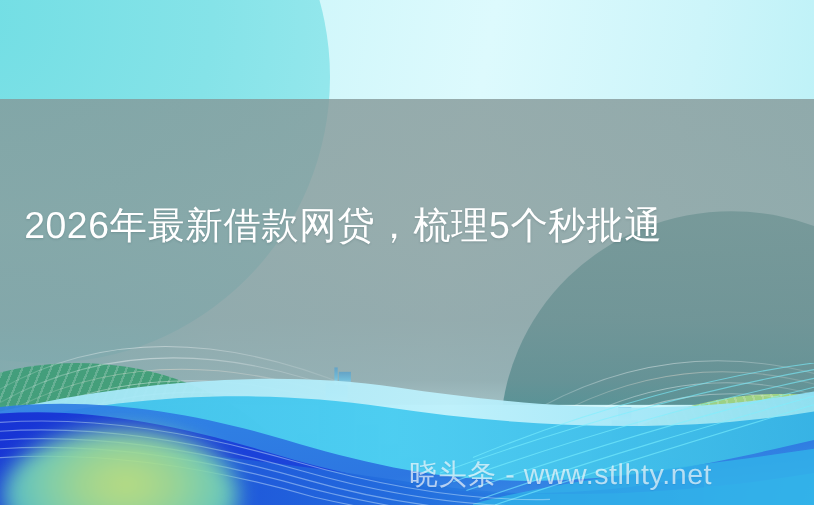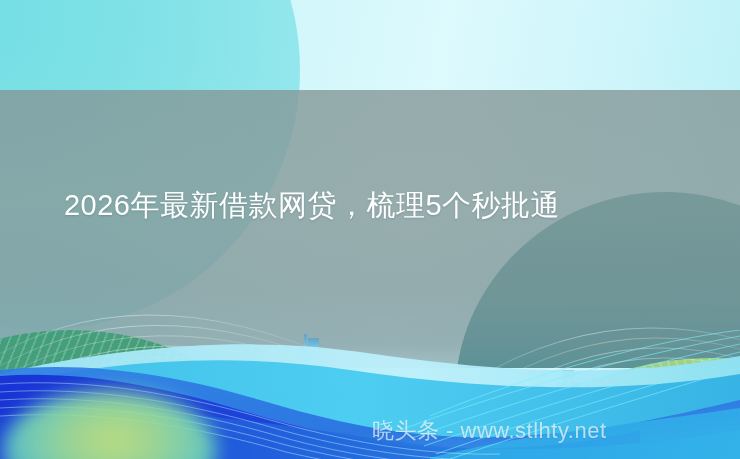--- a/index.html
+++ b/index.html
@@ -123,33 +123,33 @@
     opacity: .92;
   }
 
   
   .title {
     position: absolute;
     left: 0; top: 182px;
     width: 624px;
     text-align: center;
     color: #ffffff;
-    font-size: 29px;
+    font-size: 34px;
     line-height: 47px;
     letter-spacing: 0.5px;
     font-weight: 400;
     text-shadow: 0 1px 2px rgba(40,70,75,0.22);
     white-space: pre-wrap;
   }
 
   
   .watermark {
     position: absolute;
     left: 372px; top: 414px;
-    font-size: 22px;
+    font-size: 26px;
     line-height: 34px;
     color: rgba(255,255,255,0.66);
     letter-spacing: 0.5px;
     white-space: nowrap;
     text-shadow: 0 1px 1px rgba(0,60,120,0.10);
   }
 </style>
 </head>
 <body>
 

